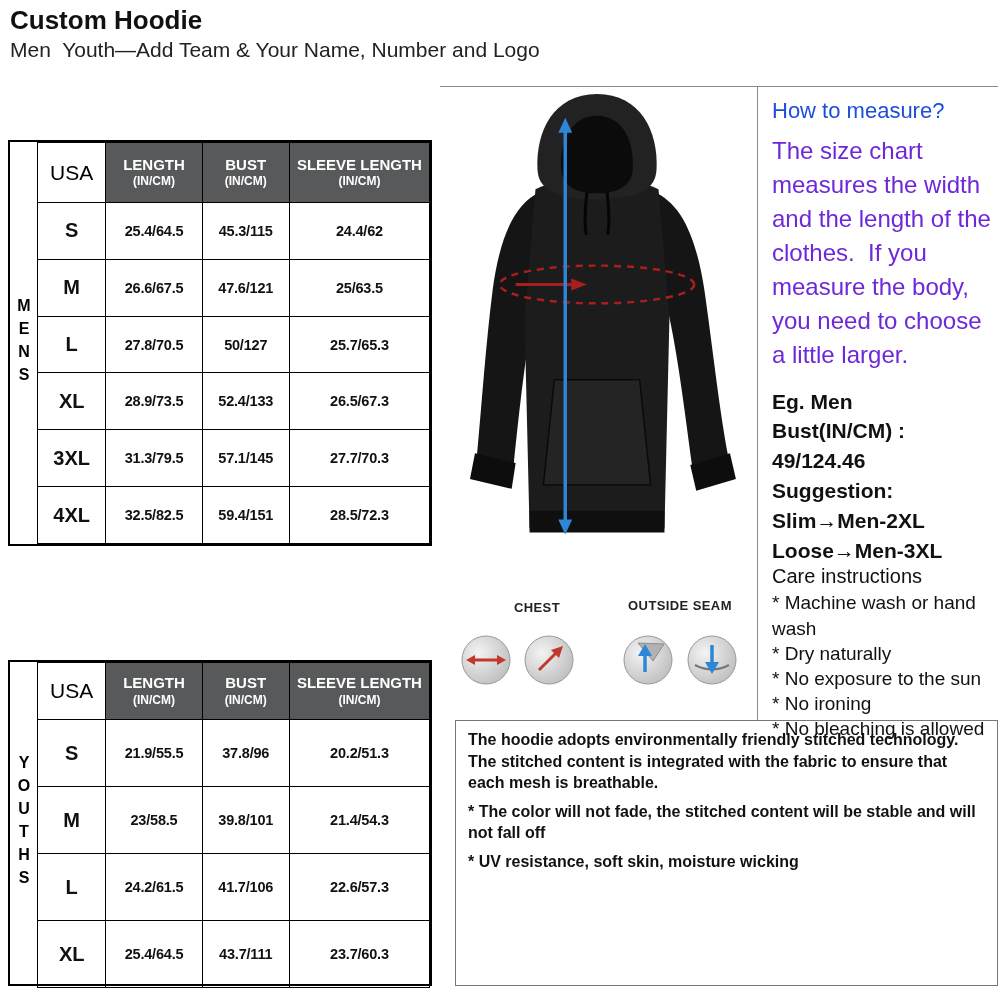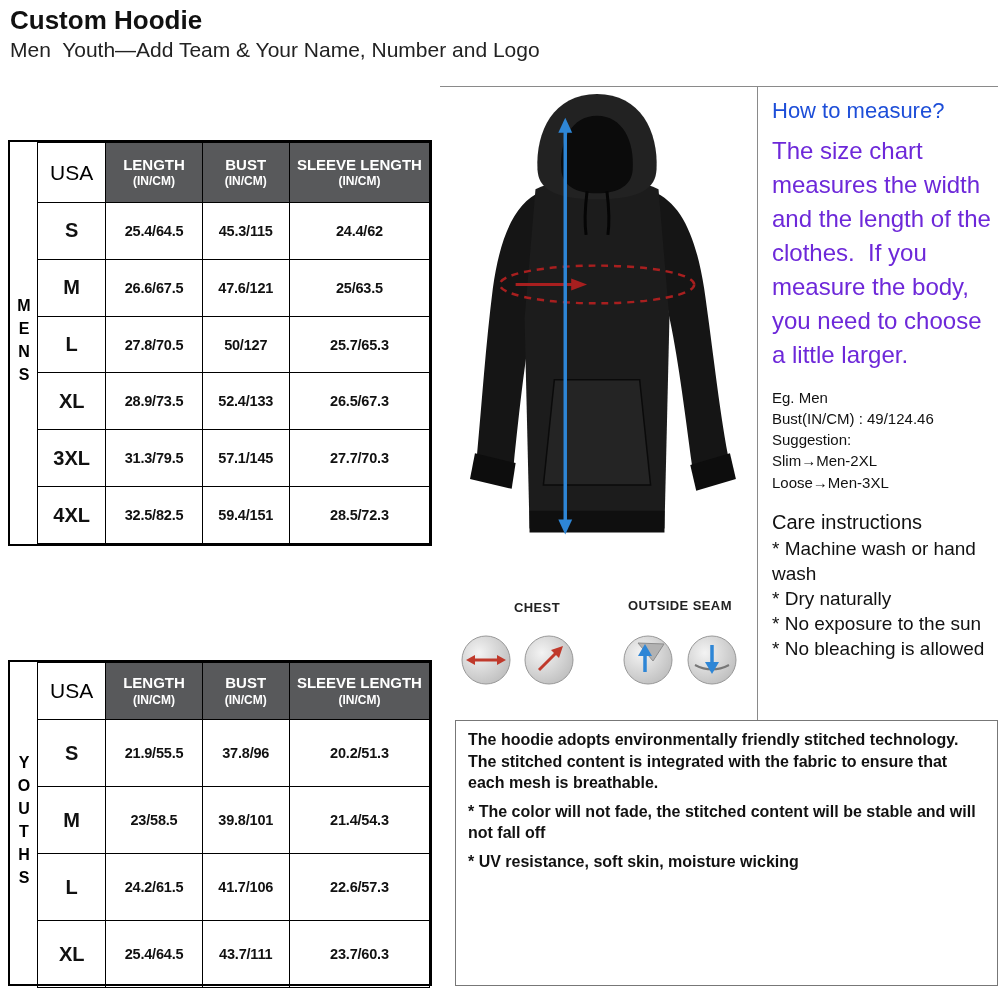--- a/index.html
+++ b/index.html
@@ -37,22 +37,22 @@
   .diagram-label { position:absolute; font-size:13px; font-weight:bold; color:#222; text-align:center; letter-spacing:0.4px; }
   .chest-label { left:482px; top:600px; width:110px; }
   .seam-label { left:612px; top:598px; width:136px; }
   .measure-icon { position:absolute; width:52px; height:52px; }
 
   
   .right-panel { position:absolute; left:757px; top:86px; width:241px; height:634px; border-left:1px solid #8a8a8a; padding:12px 6px 0 14px; }
   .panel-title { font-size:22px; color:#1d4ed8; margin-bottom:10px; }
   .panel-body { font-size:24px; line-height:1.42; color:#6d28d9; white-space:pre-wrap; }
   .eg-block { margin-top:14px; }
-  .eg-line { font-weight:normal; font-size:15px; line-height:1.42; }
-  .care-title { margin-top:18px; font-size:20px; margin-bottom:2px; }
+  .eg-line { font-weight:bold; font-size:21px; line-height:1.42; }
+  .care-title { font-size:20px; margin-bottom:2px; }
   .care-item { font-size:19px; line-height:1.32; }
 
   
   .bottom-box { position:absolute; left:455px; top:720px; width:543px; height:266px; border:1px solid #777; padding:8px 12px 0 12px; }
   .bottom-line { font-size:16px; font-weight:bold; line-height:1.35; margin-bottom:7px; color:#111; }
 </style>
 </head>
 <body>
 
 <div class="page">
@@ -274,20 +274,21 @@
       <div class="eg-line">Eg. Men</div>
       <div class="eg-line">Bust(IN/CM) : 49/124.46</div>
       <div class="eg-line">Suggestion:</div>
       <div class="eg-line">Slim→Men-2XL</div>
       <div class="eg-line">Loose→Men-3XL</div>
     </div>
     <div class="care-title">Care instructions</div>
     <div class="care-item">* Machine wash or hand wash</div>
     <div class="care-item">* Dry naturally</div>
     <div class="care-item">* No exposure to the sun</div>
+    <div class="care-item">* No ironing</div>
     <div class="care-item">* No bleaching is allowed</div>
   </div>
 
   <div class="bottom-box">
     <p class="bottom-line">The hoodie adopts environmentally friendly stitched technology. The stitched content is integrated with the fabric to ensure that each mesh is breathable.</p>
     <p class="bottom-line">* The color will not fade, the stitched content will be stable and will not fall off</p>
     <p class="bottom-line">* UV resistance, soft skin, moisture wicking</p>
   </div>
 
 </div>

